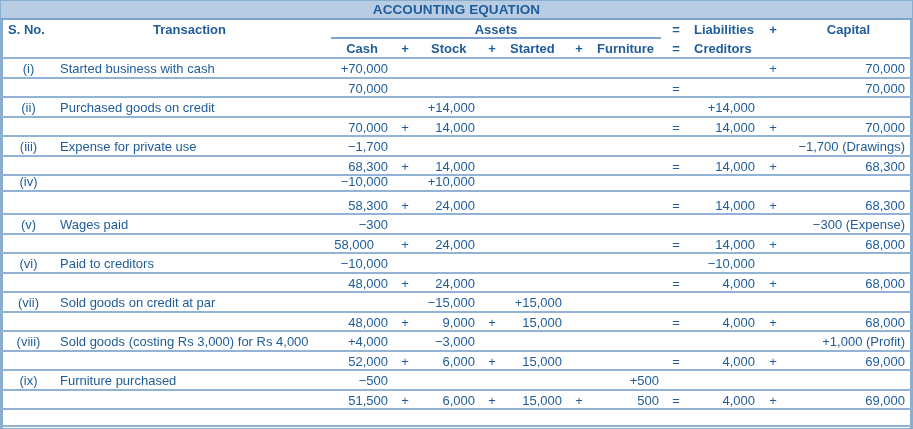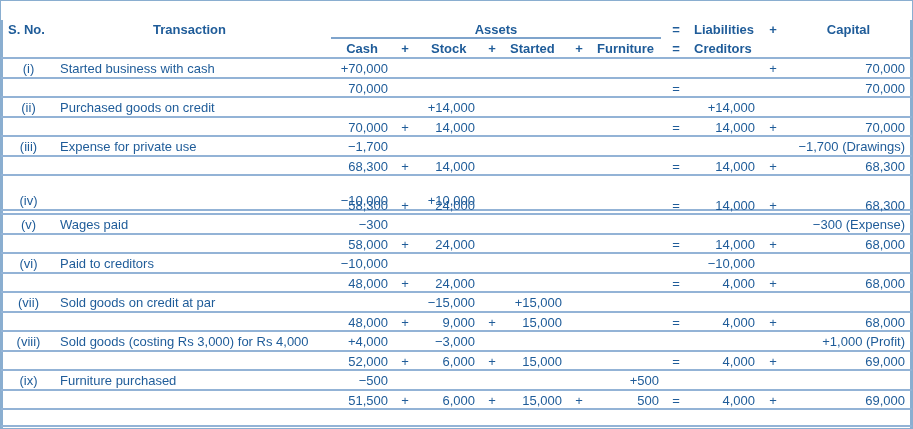--- a/index.html
+++ b/index.html
@@ -18,20 +18,23 @@
   .v-left { position: absolute; left: 0; top: 19px; width: 2px; height: 410px; background: #8aaed0; }
   .v-right { position: absolute; right: 0; top: 19px; width: 2px; height: 410px; background: #8aaed0; }
 </style>
 </head>
 <body>
 
 <div class="sheet">
   <div class="v-left"></div>
   <div class="v-right"></div>
 
+  <div class="title-bar">
+    <div class="title-text">ACCOUNTING EQUATION</div>
+  </div>
 
   <div class="row" style="top:19px; height:20px; border-bottom:none;">
     <div class="cell hdr l" style="left:7px;">S. No.</div>
     <div class="cell hdr l" style="left:152px;">Transaction</div>
     <div class="cell hdr c" style="left:445px; width:100px;">Assets</div>
     <div class="cell hdr c" style="left:668px; width:14px;">=</div>
     <div class="cell hdr l" style="left:693px;">Liabilities</div>
     <div class="cell hdr c" style="left:765px; width:14px;">+</div>
     <div class="cell hdr c" style="left:800px; width:95px;">Capital</div>
   </div>
@@ -133,21 +136,21 @@
         <div class="cell r" style="left: 400px; width: 74px;">14,000</div>
         <div class="cell c" style="left: 484px; width: 14px;"></div>
         <div class="cell r" style="left: 490px; width: 71px;"></div>
         <div class="cell c" style="left: 571px; width: 14px;"></div>
         <div class="cell r" style="left: 590px; width: 68px;"></div>
         <div class="cell c" style="left: 668px; width: 14px;">=</div>
         <div class="cell r" style="left: 680px; width: 74px;">14,000</div>
         <div class="cell c" style="left: 765px; width: 14px;">+</div>
         <div class="cell r" style="left: 760px; width: 144px;">68,300</div>
       </div>
-      <div class="row" style="top: 190px;">
+      <div class="row" style="top: 171px;">
         <div class="cell c" style="left: 5px; width: 45px;">(iv)</div>
         <div class="cell r" style="left: 310px; width: 77px;">−10,000</div>
         <div class="cell c" style="left: 397px; width: 14px;"></div>
         <div class="cell r" style="left: 400px; width: 74px;">+10,000</div>
         <div class="cell c" style="left: 484px; width: 14px;"></div>
         <div class="cell r" style="left: 490px; width: 71px;"></div>
         <div class="cell c" style="left: 571px; width: 14px;"></div>
         <div class="cell r" style="left: 590px; width: 68px;"></div>
         <div class="cell c" style="left: 668px; width: 14px;"></div>
         <div class="cell r" style="left: 680px; width: 74px;"></div>
@@ -180,21 +183,21 @@
         <div class="cell c" style="left: 571px; width: 14px;"></div>
         <div class="cell r" style="left: 590px; width: 68px;"></div>
         <div class="cell c" style="left: 668px; width: 14px;"></div>
         <div class="cell r" style="left: 680px; width: 74px;"></div>
         <div class="cell c" style="left: 765px; width: 14px;"></div>
         <div class="cell r" style="left: 760px; width: 144px;">−300 (Expense)</div>
       </div>
       <div class="row" style="top: 233.5px;">
         <div class="cell c" style="left: 5px; width: 45px;"></div>
         <div class="cell l" style="left: 59px; width: 270px;"></div>
-        <div class="cell r" style="left: 310px; width: 77px;">58,000</div>
+        <div class="cell r" style="left: 296px; width: 77px;">58,000</div>
         <div class="cell c" style="left: 397px; width: 14px;">+</div>
         <div class="cell r" style="left: 400px; width: 74px;">24,000</div>
         <div class="cell c" style="left: 484px; width: 14px;"></div>
         <div class="cell r" style="left: 490px; width: 71px;"></div>
         <div class="cell c" style="left: 571px; width: 14px;"></div>
         <div class="cell r" style="left: 590px; width: 68px;"></div>
         <div class="cell c" style="left: 668px; width: 14px;">=</div>
         <div class="cell r" style="left: 680px; width: 74px;">14,000</div>
         <div class="cell c" style="left: 765px; width: 14px;">+</div>
         <div class="cell r" style="left: 760px; width: 144px;">68,000</div>

